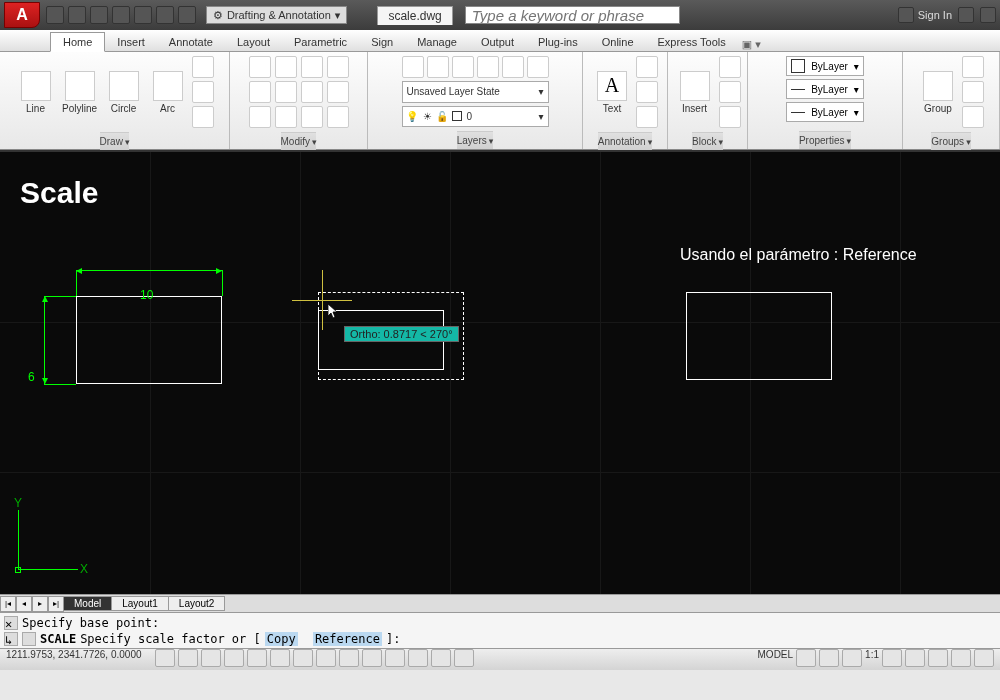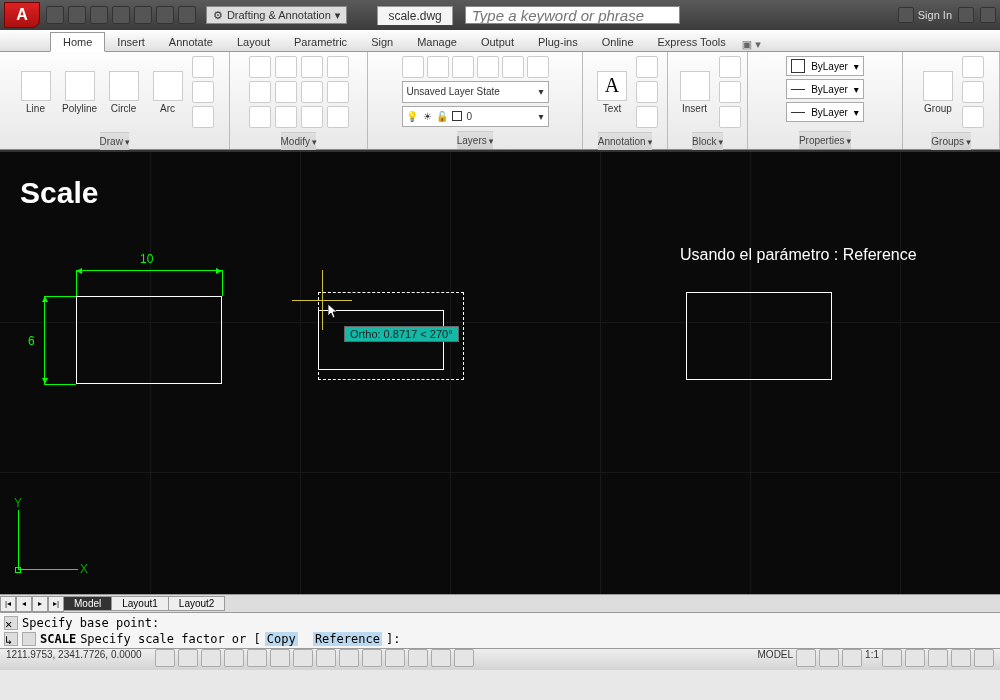--- a/index.html
+++ b/index.html
@@ -53,21 +53,21 @@
 .grid-v, .grid-h { position: absolute; background: #181818; }
 .grid-v { width: 1px; height: 100%; top: 0; }
 .grid-h { height: 1px; width: 100%; left: 0; }
 
 .canvas-title { position: absolute; top: 24px; left: 20px; color: #fff; font-family: Arial, sans-serif; font-size: 30px; font-weight: bold; }
 .canvas-label { position: absolute; color: #fff; font-family: Arial, sans-serif; font-size: 16px; }
 
 .rect-white { position: absolute; border: 1px solid #fff; }
 .rect-dashed { position: absolute; border: 1px dashed #fff; }
 
-.dim { position: absolute; color: #0f0; font-family: Arial; font-size: 12px; }
+.dim { position: absolute; color: #0f0; font-family: Arial; font-size: 12px; margin-top: 36px; }
 .dim-line-h { position: absolute; border-top: 1px solid #0f0; }
 .dim-line-v { position: absolute; border-left: 1px solid #0f0; }
 .dim-arrow-h::before, .dim-arrow-h::after { content:''; position:absolute; width:0;height:0; border-top:3px solid transparent; border-bottom:3px solid transparent; top:-3px; }
 .dim-arrow-h::before { left:0; border-right:6px solid #0f0; }
 .dim-arrow-h::after { right:0; border-left:6px solid #0f0; }
 .dim-arrow-v::before, .dim-arrow-v::after { content:''; position:absolute; width:0;height:0; border-left:3px solid transparent; border-right:3px solid transparent; left:-3px; }
 .dim-arrow-v::before { top:0; border-bottom:6px solid #0f0; }
 .dim-arrow-v::after { bottom:0; border-top:6px solid #0f0; }
 
 .cursor-cross { position: absolute; pointer-events: none; }

